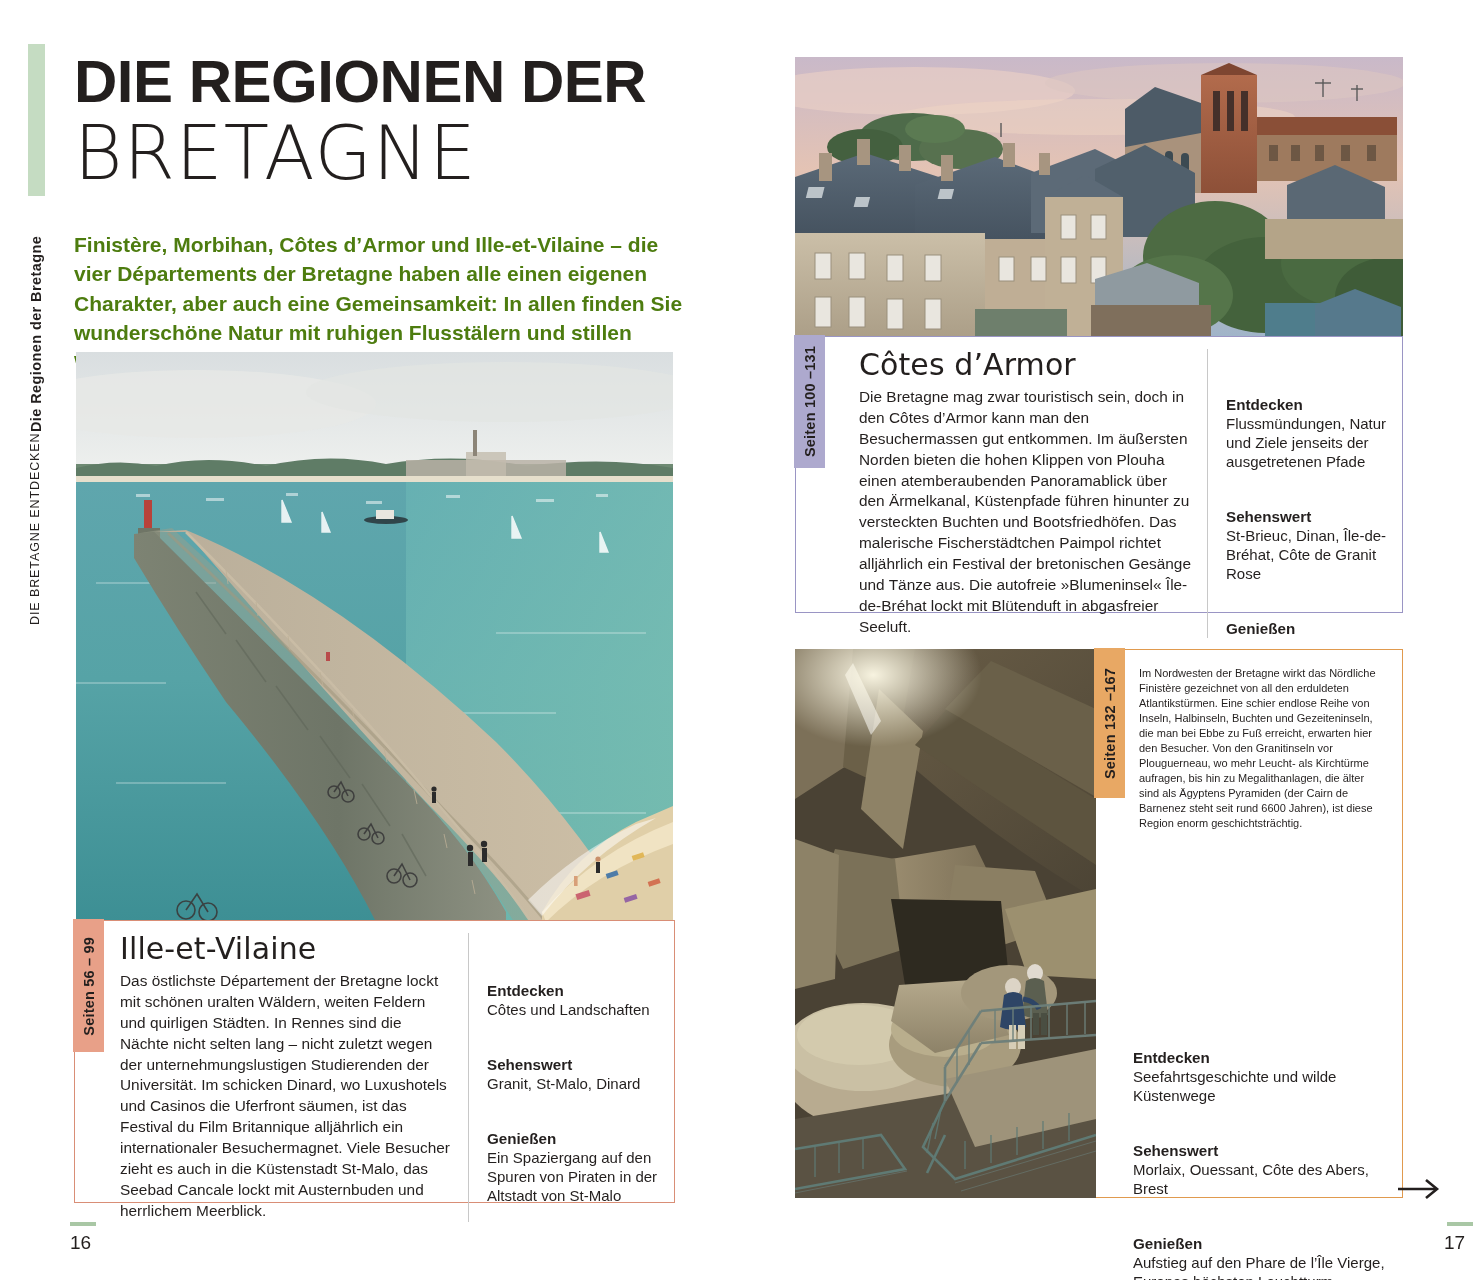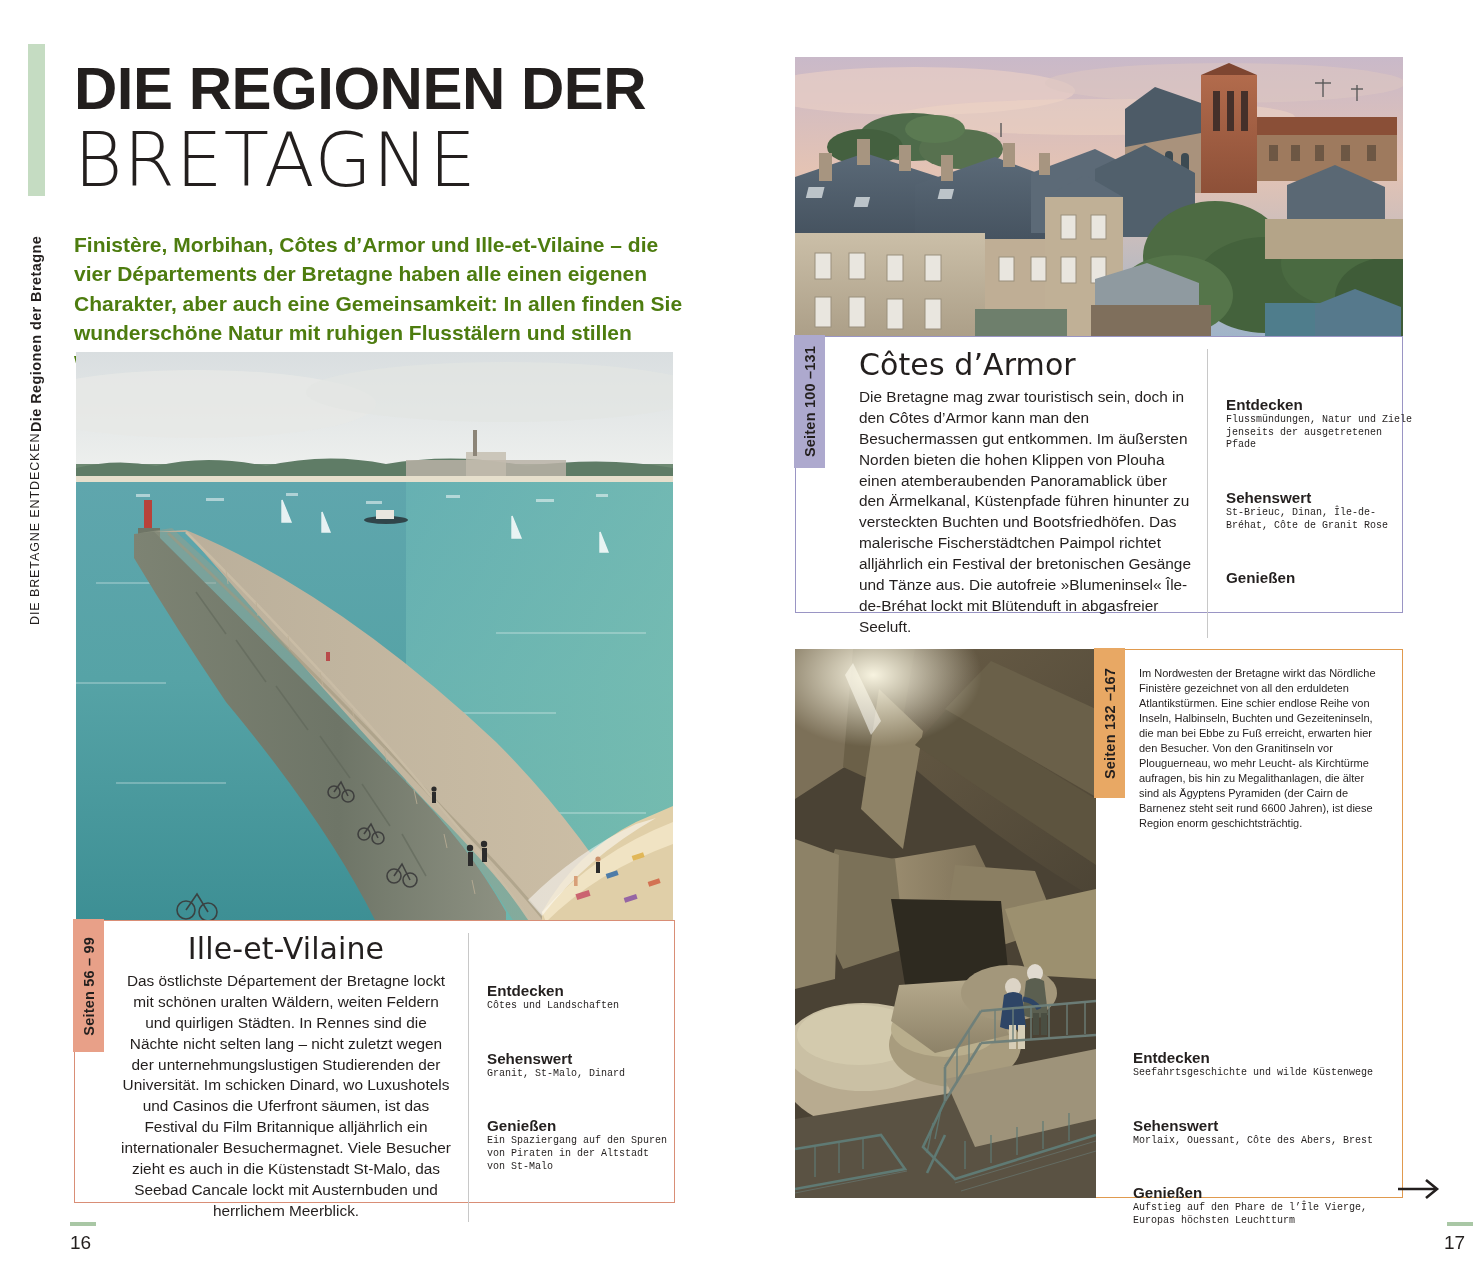--- a/index.html
+++ b/index.html
@@ -23,21 +23,21 @@
     writing-mode: vertical-rl; text-orientation: mixed;
     transform: rotate(180deg);
     display: flex; align-items: flex-start; justify-content: flex-start;
     font-size: 13.5px; letter-spacing: .4px; color: #231f1e;
     white-space: nowrap;
   }
   .side-label .sl-bold { font-weight: 700; font-size: 14.5px; }
   .side-label .sl-reg  { font-weight: 400; font-size: 12.5px; letter-spacing: .9px; }
   .side-label .sl-gap { display: inline-block; width: 10px; }
 
-  .title-block { position: absolute; left: 74px; top: 59px; width: 640px; }
+  .title-block { position: absolute; left: 74px; top: 52px; width: 640px; }
   .title-1 {
     font-size: 60px; font-weight: 700; letter-spacing: -0.5px;
     line-height: 1.0; color: #231f1e;
   }
   .title-2 {
     font-size: 74px; font-weight: 300; letter-spacing: 1px;
     line-height: 1.05; color: #231f1e; margin-top: 2px;
     font-family: "DejaVu Sans", sans-serif;
     transform: scaleY(1.02); transform-origin: left top;
   }
@@ -77,26 +77,26 @@
   .box-h {
     font-size: 30px; font-weight: 400; letter-spacing: .1px;
     line-height: 1.06; margin-bottom: 6px;
     font-family: "DejaVu Sans", sans-serif;
   }
   .box-p { font-size: 15.4px; line-height: 1.36; }
 
   .col-side { border-left: 1px solid #c8c8c8; }
   .col-side.no-rule { border-left: none; }
   .side-h { font-size: 15.2px; font-weight: 700; line-height: 1.25; margin-top: 36px; }
-  .side-p { font-size: 10px; line-height: 1.27; margin-bottom: 11px; font-family: Liberation Mono, monospace; }
+  .side-p { font-size: 15px; line-height: 1.27; margin-bottom: 11px; }
   .side-p:last-child { margin-bottom: 0; }
 
   
   .box-ille .box-body { left: 45px; top: 12px; width: 548px; }
-  .box-ille .col-main { width: 348px; padding-right: 16px; text-align: center; }
+  .box-ille .col-main { width: 348px; padding-right: 16px; }
   .box-ille .col-side { width: 200px; padding-left: 18px; padding-top: 12px; min-height: 176px; }
 
   
   .box-cotes .box-body { left: 63px; top: 12px; width: 556px; }
   .box-cotes .col-main { width: 348px; padding-right: 16px; }
   .box-cotes .col-side { width: 208px; padding-left: 18px; padding-top: 10px; min-height: 238px; }
 
   
   .box-fini .fini-top { position: absolute; left: 43px; top: 16px; width: 248px; }
   .box-fini .fini-bottom { position: absolute; left: 37px; top: 362px; width: 262px; }

